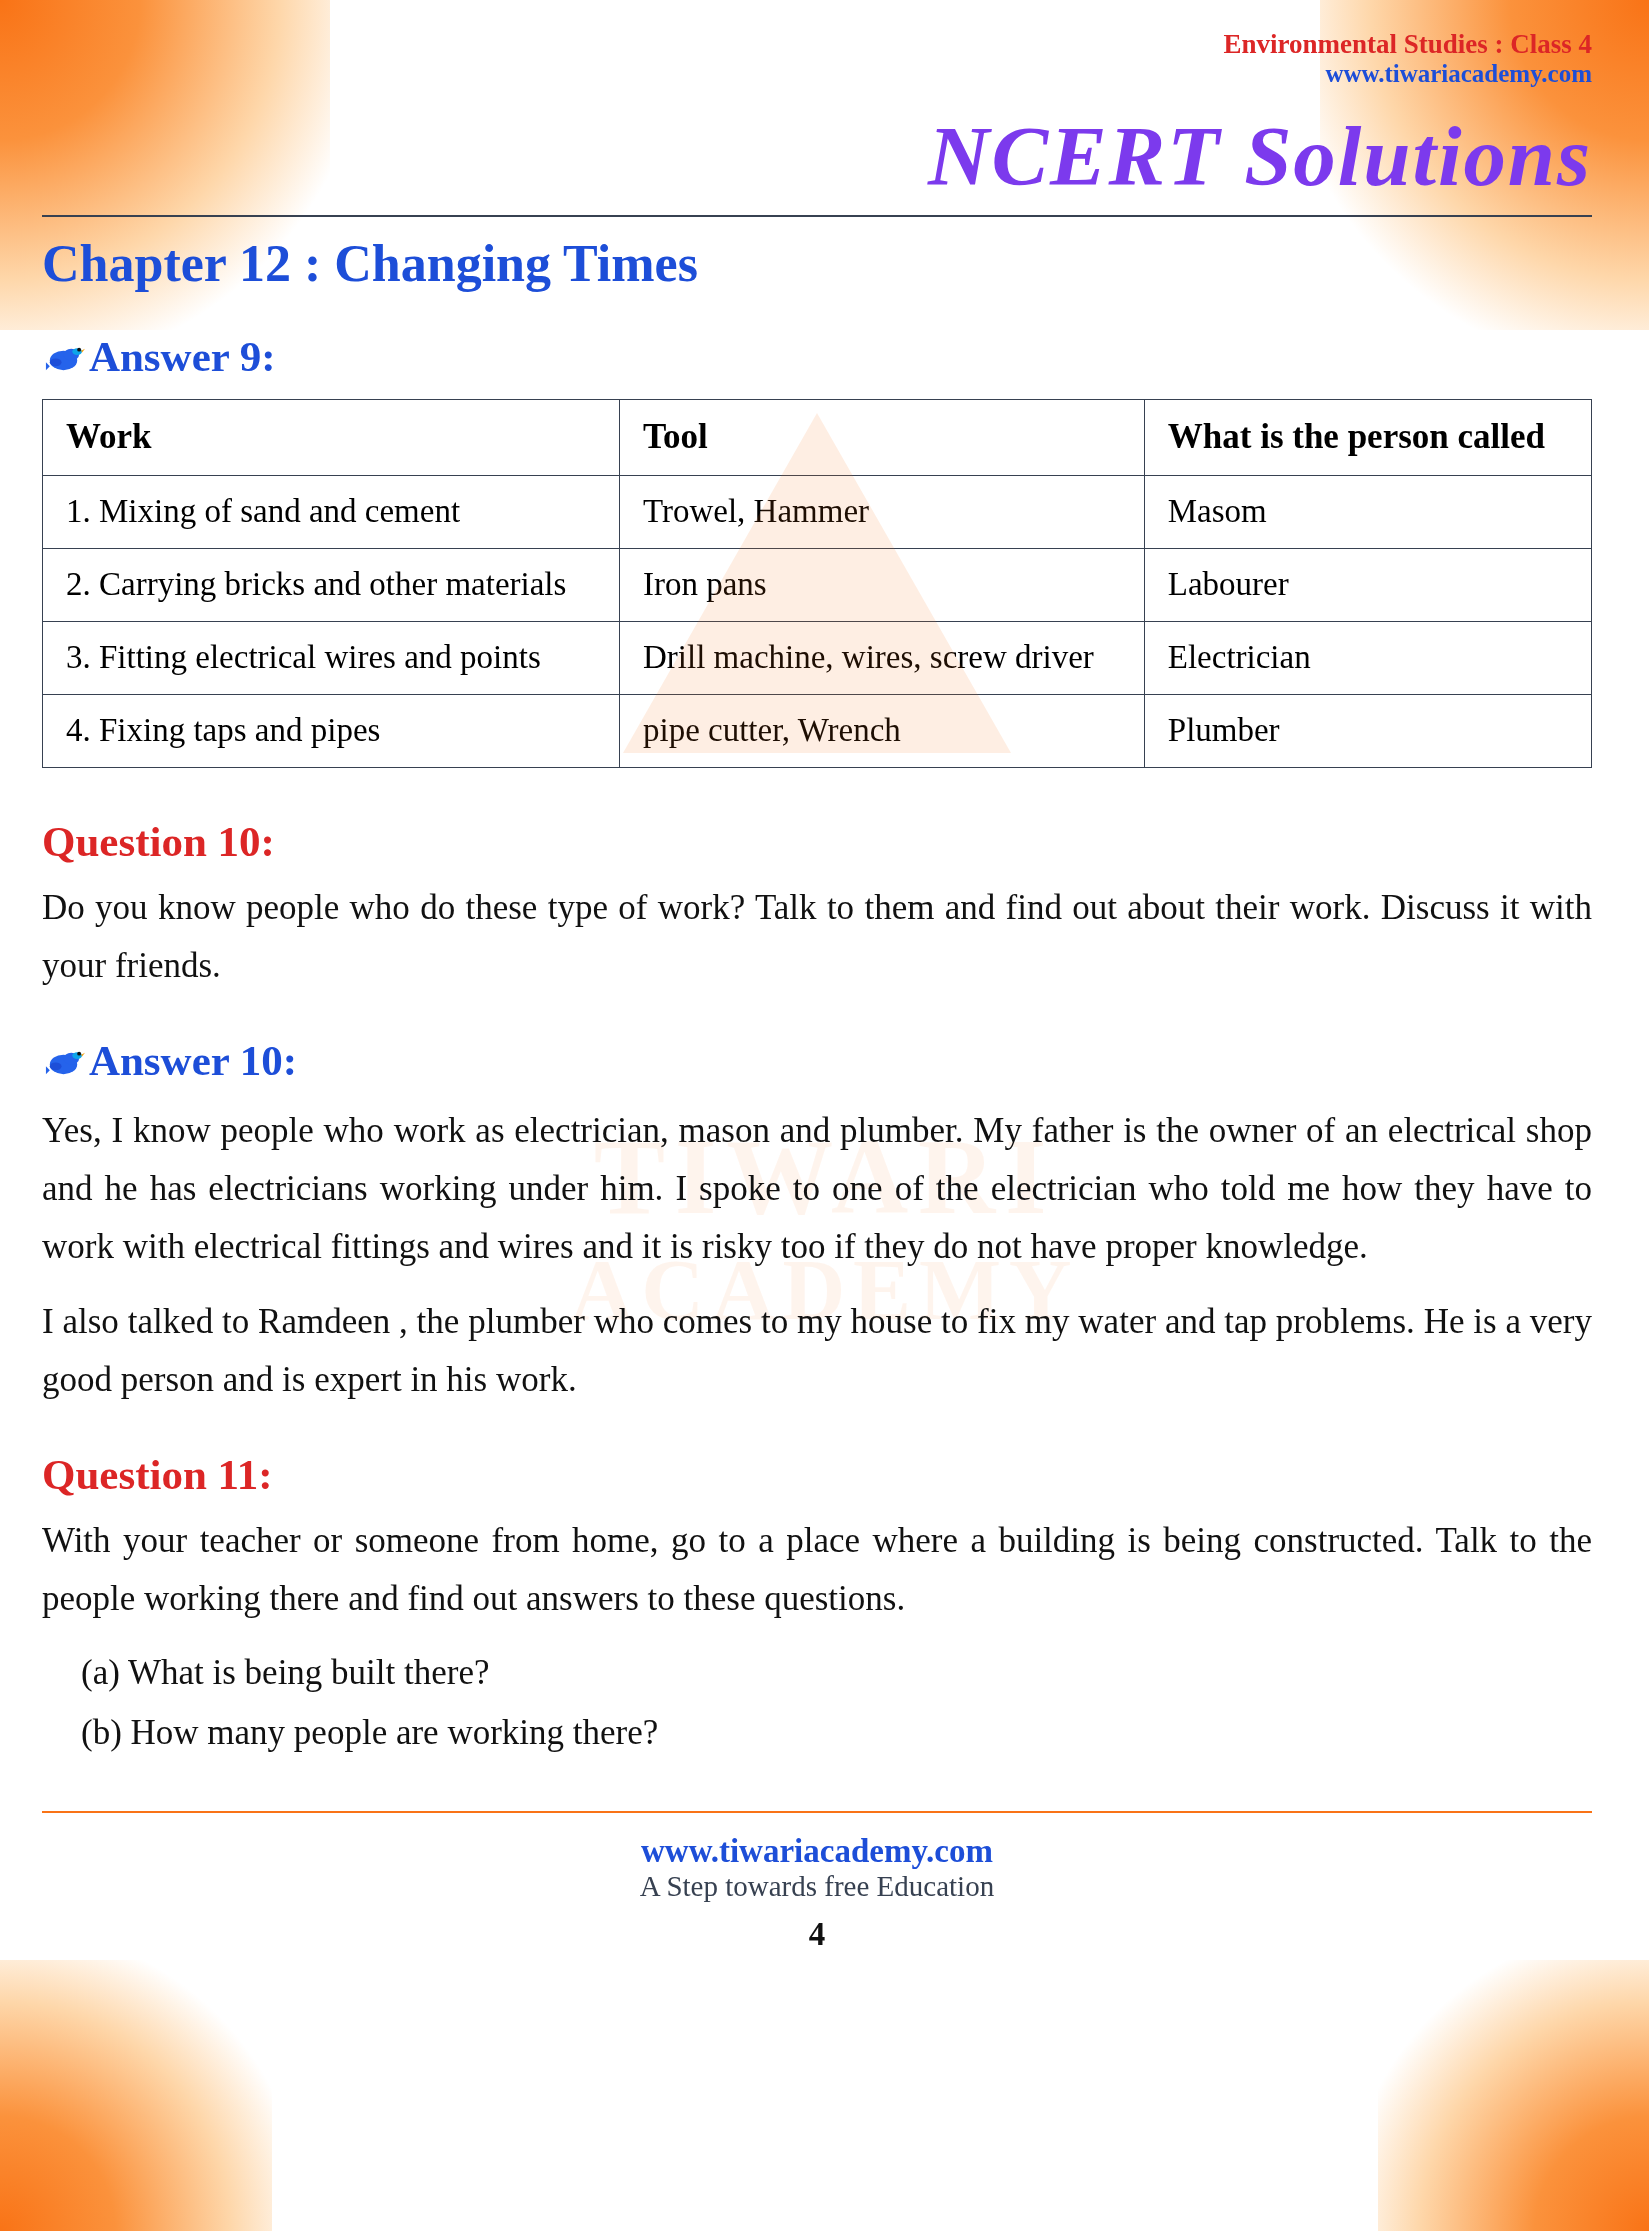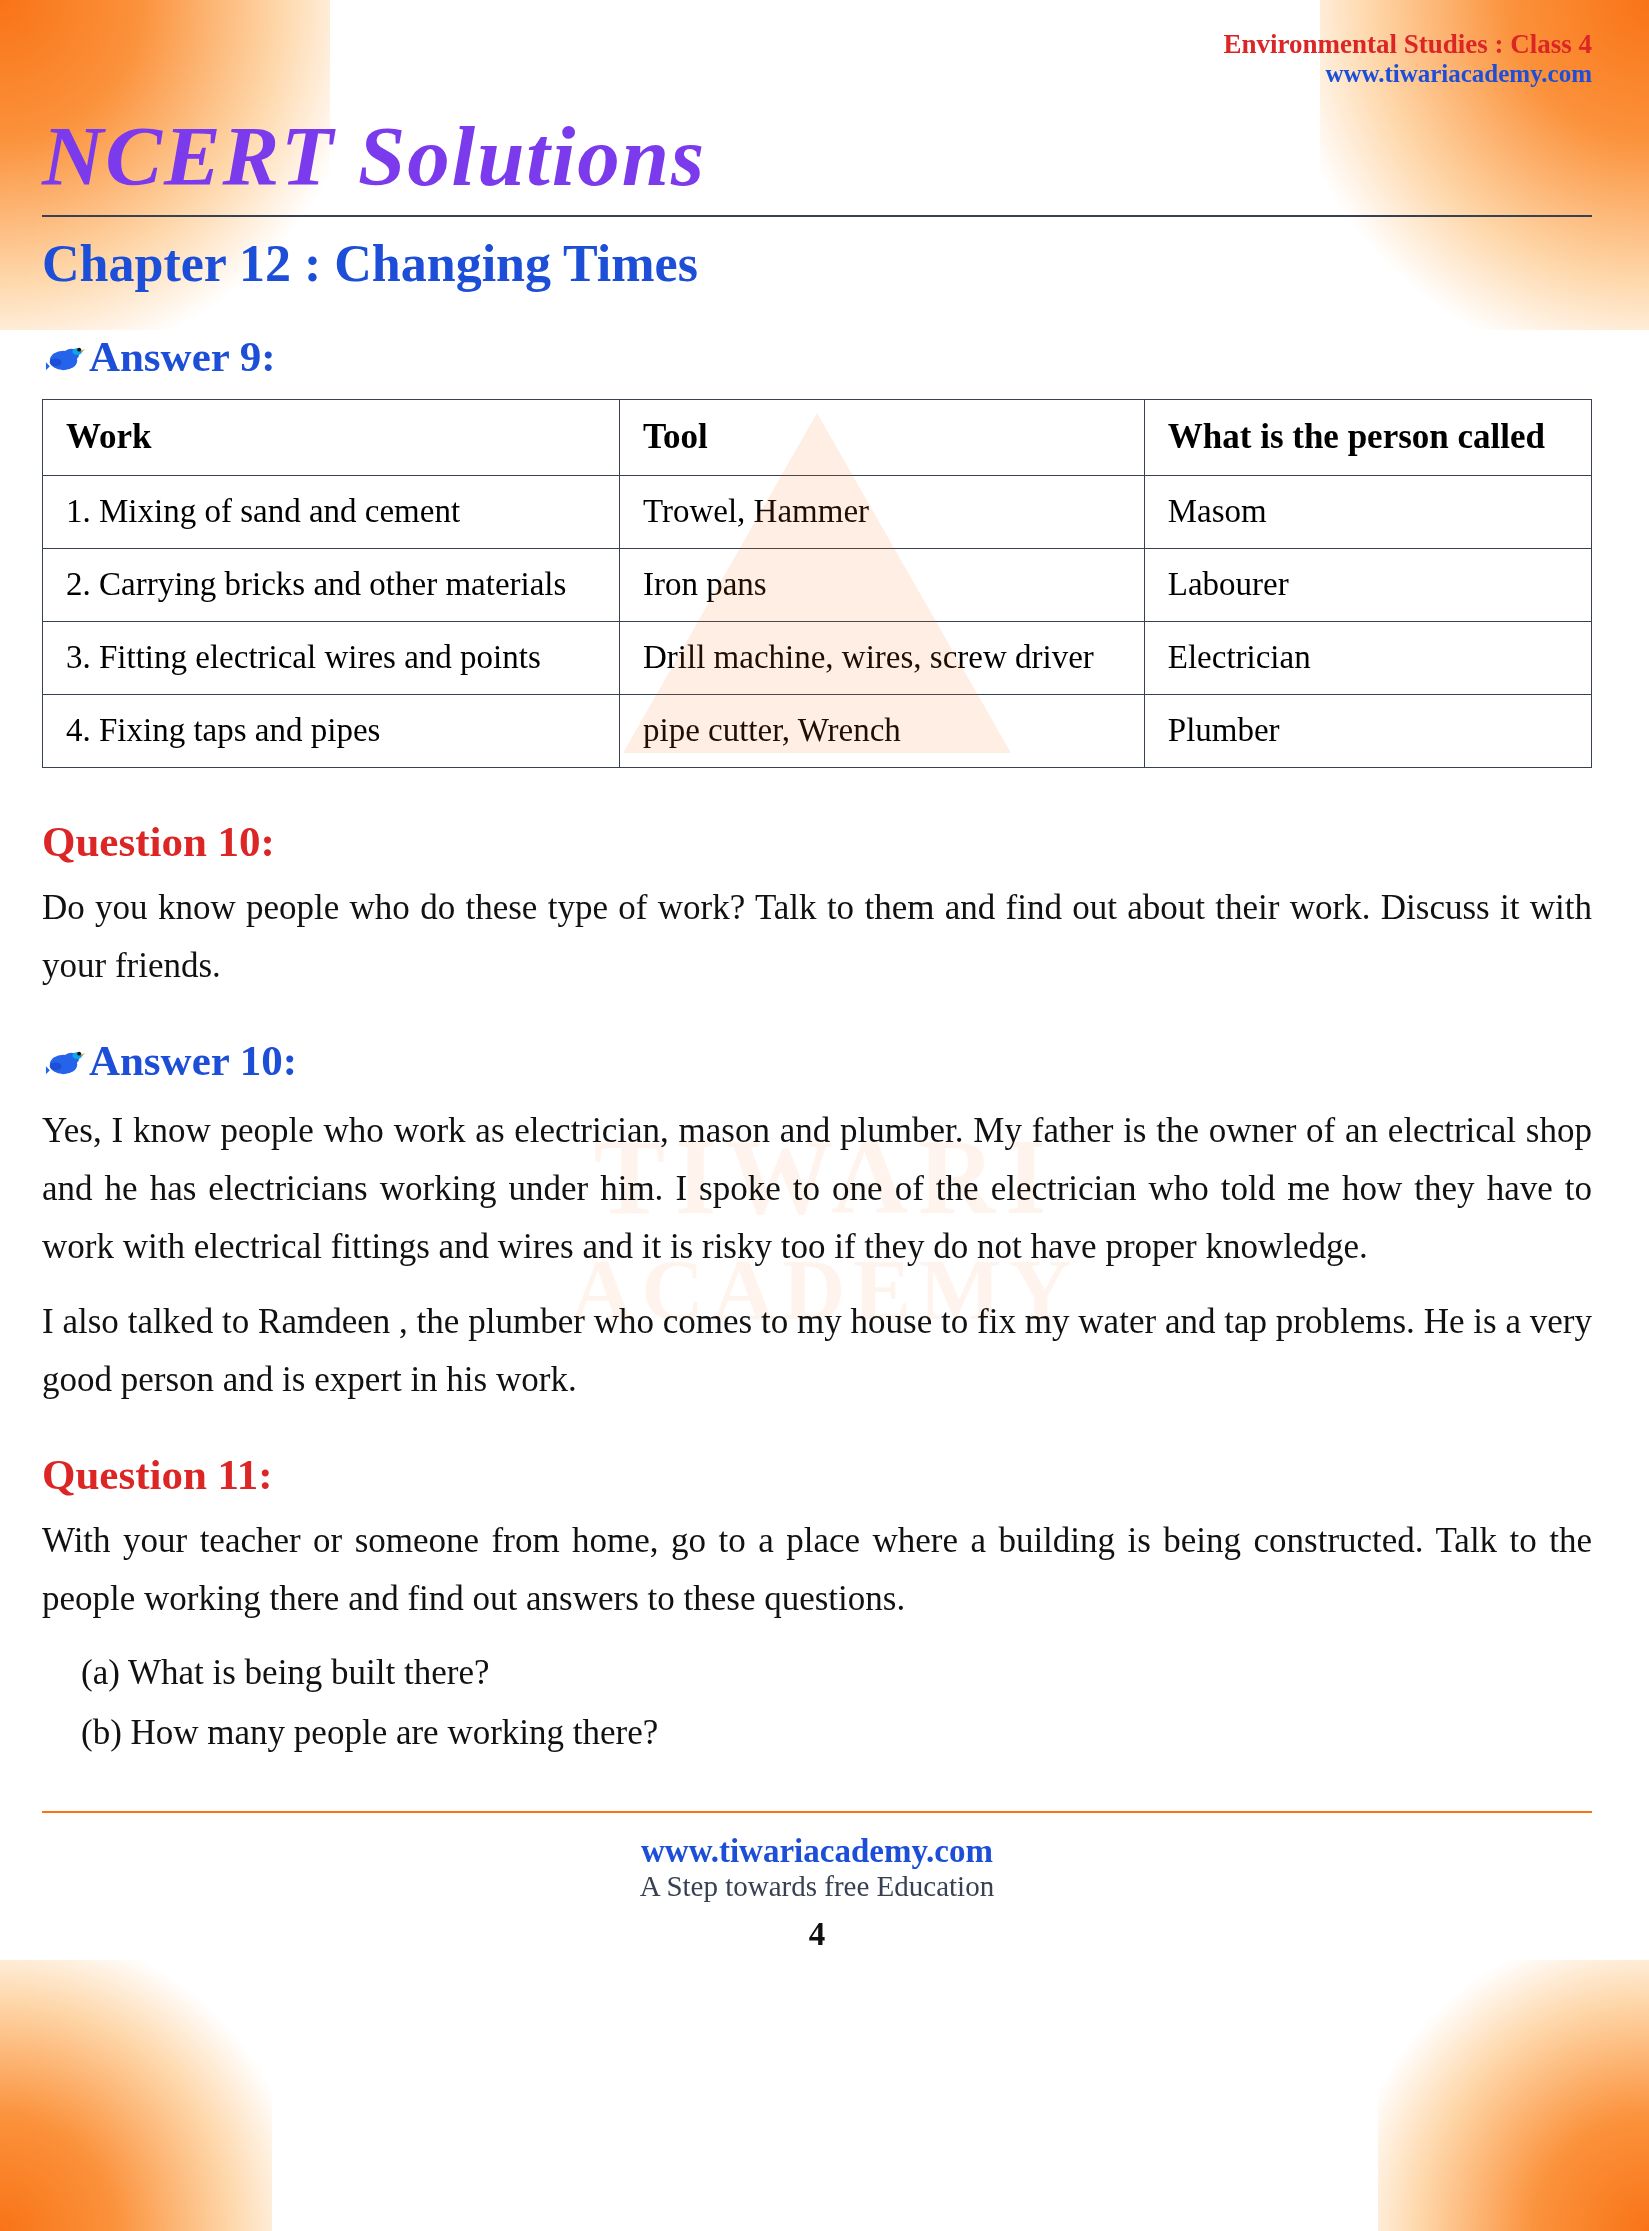--- a/index.html
+++ b/index.html
@@ -62,21 +62,21 @@
       color: #dc2626;
     }
     .top-right-info .website-top {
       font-size: 25px;
       font-weight: bold;
       color: #1d4ed8;
     }
 
     
     .main-title {
-      text-align: left;
+      text-align: right;
       margin-top: 78px;
       margin-bottom: 7.8px;
     }
     .main-title h1 {
       font-size: 85px;
       font-weight: 900;
       color: #7c3aed;
       font-style: italic;
       letter-spacing: 1.9px;
     }

